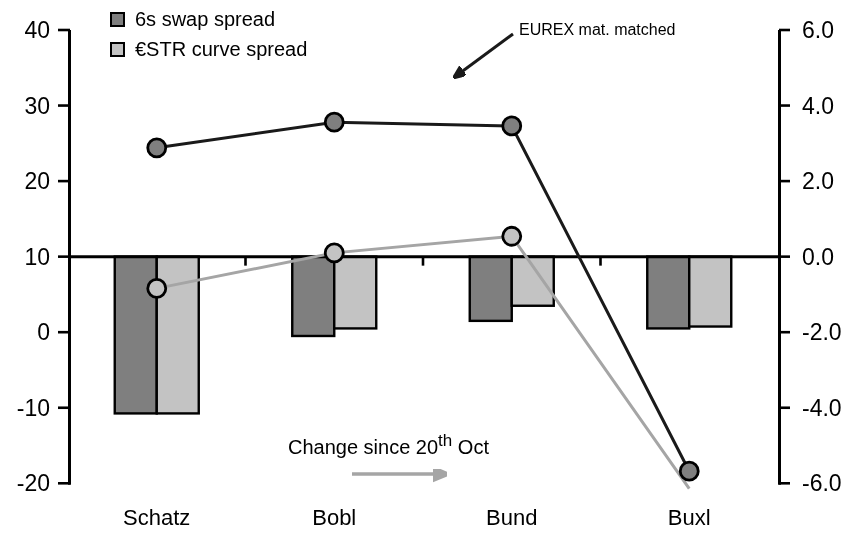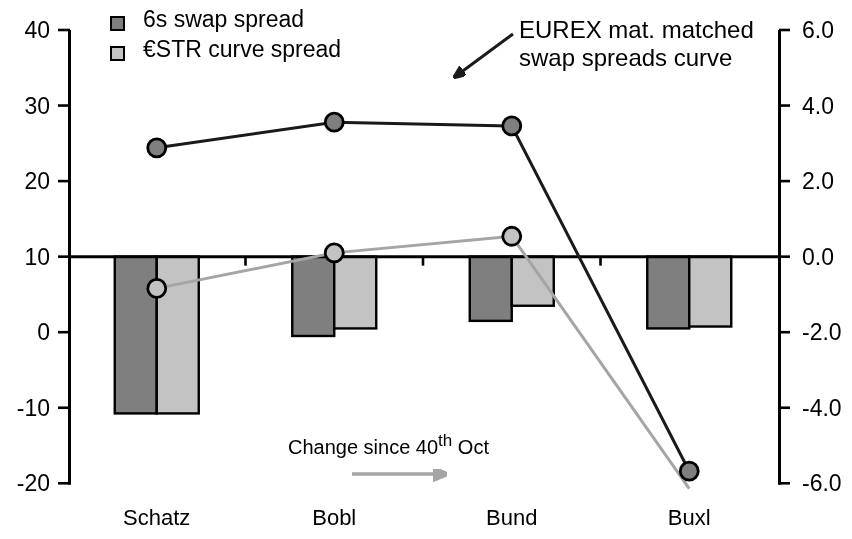--- a/index.html
+++ b/index.html
@@ -3,23 +3,23 @@
 <meta charset="utf-8">
 <style>
   html,body{margin:0;padding:0;background:#fff;}
   #stage{
     position:relative;width:852px;height:539px;background:#ffffff;
     font-family:"Liberation Sans", sans-serif;overflow:hidden;
   }
   svg text{font-family:"Liberation Sans", sans-serif;fill:#000;}
   .overlay{position:absolute;color:#000;}
   #legend{left:110px;top:8px;display:flex;flex-direction:column;gap:7px;}
-  .legend-row{display:flex;align-items:flex-end;gap:18px;font-size:23px;line-height:23px;}
+  .legend-row{display:flex;align-items:center;gap:10px;font-size:20px;line-height:23px;}
   .swatch{width:15px;height:15px;border:2px solid #000;box-sizing:border-box;flex:0 0 auto;}
-  #anno-eurex{left:519px;top:16px;font-size:24px;line-height:28px;white-space:nowrap;}
+  #anno-eurex{left:519px;top:16px;font-size:16px;line-height:28px;white-space:nowrap;}
   #anno-change{left:288px;top:436px;font-size:20px;white-space:nowrap;}
   #anno-change sup{font-size:17px;vertical-align:super;line-height:0;}
 </style>
 </head>
 <body>
 
 <div id="stage">
 
   <svg id="chart-svg" width="852" height="539" viewBox="0 0 852 539">
     <defs>
@@ -103,18 +103,17 @@
       <span>6s swap spread</span>
     </div>
     <div class="legend-row">
       <span class="swatch" style="background: rgb(195, 195, 195);"></span>
       <span>€STR curve spread</span>
     </div>
   </div>
 
   <div id="anno-eurex" class="overlay">
     <span>EUREX mat. matched</span><br>
-    <span>swap spreads curve</span>
   </div>
 
-  <div id="anno-change" class="overlay"><span>Change since 40</span><sup>th</sup><span> Oct</span></div>
+  <div id="anno-change" class="overlay"><span>Change since 20</span><sup>th</sup><span> Oct</span></div>
 
 </div>
 
 </body></html>

